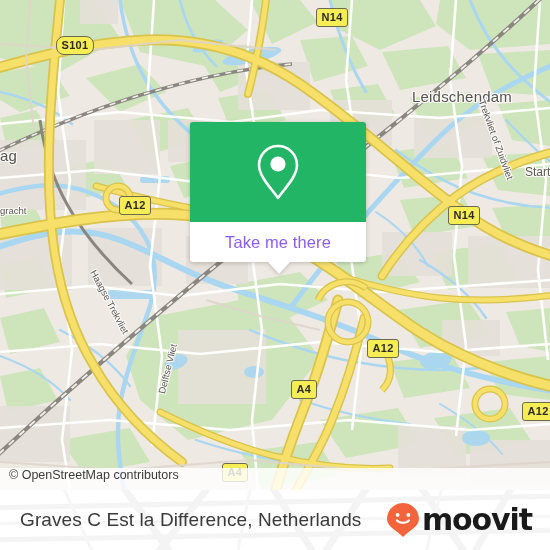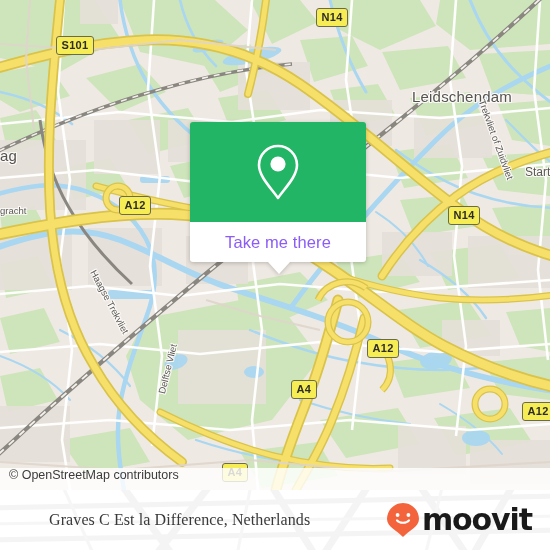--- a/index.html
+++ b/index.html
@@ -135,25 +135,24 @@
     position: absolute;
     left: 0; top: 0;
     width: 550px; height: 60px;
     display: flex;
     align-items: center;
     justify-content: space-between;
     padding: 0 18px 0 20px;
     box-sizing: border-box;
   }
   #place-name {
-    font-size: 16px;
+    font-size: 19px;
     color: #3a3a3a;
-    font-family: Liberation Serif, serif;
+    font-family: Liberation Sans, sans-serif;
     letter-spacing: .1px;
-    margin-left: 29px;
   }
   #brand-logo {
     display: flex;
     align-items: center;
     gap: 2px;
   }
   #brand-wordmark {
     font-size: 30px;
     font-weight: bold;
     color: #1a1a1a;
@@ -348,21 +347,21 @@
   <div class="map-label place-label" style="left:412px; top:88px;">Leidschendam</div>
   <div class="map-label place-label" style="left:0px; top:147px;">ag</div>
   <div class="map-label poi-label" style="left:525px; top:165px;">Start</div>
 
   <div class="map-label water-label" style="left:0px; top:205px;">gracht</div>
   <div class="map-label water-label" style="left:98px; top:268px; transform:rotate(62deg); transform-origin:left top;">Haagse Trekvliet</div>
   <div class="map-label water-label" style="left:487px; top:98px; transform:rotate(70deg); transform-origin:left top;">Trekvliet of Zuidvliet</div>
   <div class="map-label water-label" style="left:156px; top:392px; transform:rotate(-76deg); transform-origin:left top;">Delftse Vliet</div>
   <div class="map-label water-label" style="left:358px; top:195px; transform:rotate(64deg); transform-origin:left top;">Vliet</div>
 
-  <div class="shield" style="left:56px; top:36px;">S101</div>
+  <div class="shield" style="left:56px; top:36px;border-radius:8px;">S101</div>
   <div class="shield" style="left:316px; top:8px;">N14</div>
   <div class="shield" style="left:119px; top:196px;">A12</div>
   <div class="shield" style="left:448px; top:206px;">N14</div>
   <div class="shield" style="left:367px; top:339px;">A12</div>
   <div class="shield" style="left:291px; top:380px;">A4</div>
   <div class="shield" style="left:522px; top:402px;">A12</div>
   <div class="shield" style="left:222px; top:463px;">A4</div>
 
   <div id="callout">
     <div id="callout-body">

